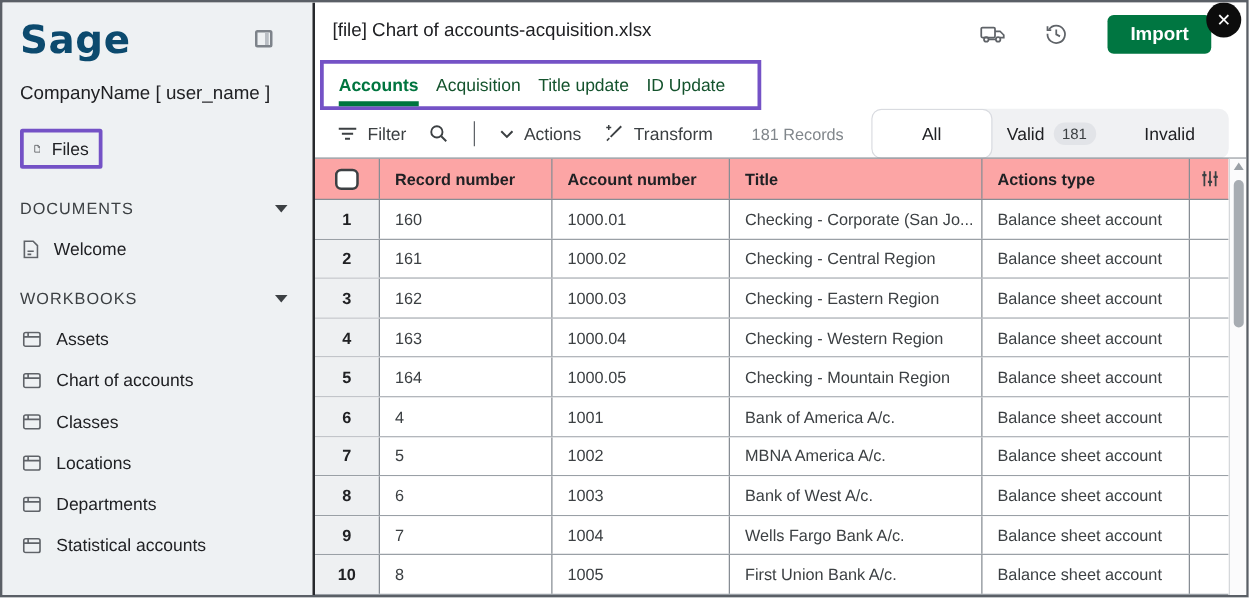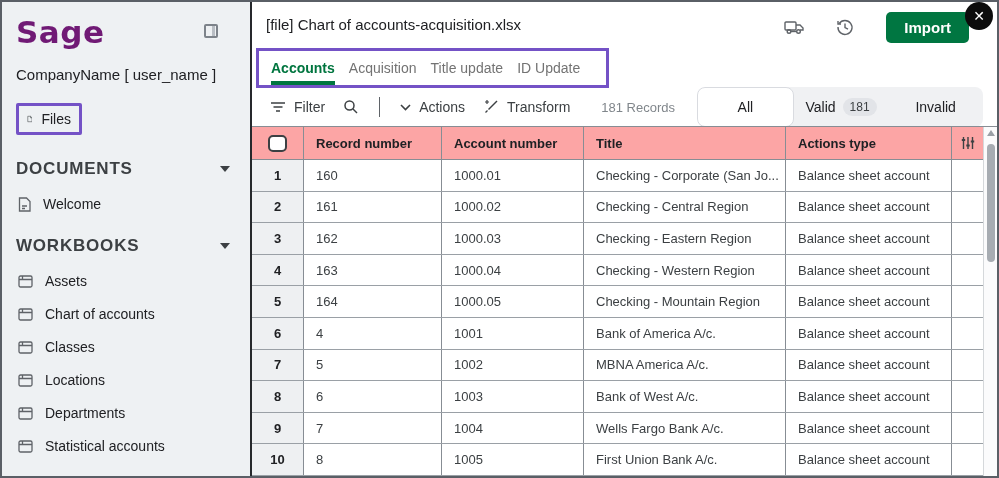--- a/index.html
+++ b/index.html
@@ -13,21 +13,21 @@
   }
 
   
   .sidebar{
     width:250px; min-width:250px; height:100%;
     background:#eef1f3; border-right:2px solid #26282c;
     padding:12px 14px; overflow:hidden;
   }
   .side-top{ display:flex; align-items:flex-start; justify-content:space-between; }
   .logo{
-    color:#701a75; font-size:31px; font-weight:700; letter-spacing:.5px;
+    color:#0c4a6e; font-size:31px; font-weight:700; letter-spacing:.5px;
     line-height:36px; font-family:"DejaVu Sans", sans-serif;
   }
   .collapse-btn{
     width:14px; height:14px; border:2px solid #7d838a; border-radius:2px;
     margin-top:10px; margin-right:18px; position:relative; cursor:pointer;
   }
   .collapse-btn::after{
     content:""; position:absolute; right:1px; top:0; bottom:0; width:3px; background:#b9bec4;
   }
   .company{ font-size:15px; margin-top:16px; color:#202124; }
@@ -37,21 +37,21 @@
     border:3px solid #7452c6; border-radius:2px;
     padding:5px 8px; display:flex; align-items:center; gap:9px; cursor:pointer;
     background:#eef1f3;
   }
   .files-box span{ font-size:14px; color:#202124; }
 
   .section-hdr{
     margin-top:24px; display:flex; align-items:center; justify-content:space-between;
     cursor:pointer; padding-right:6px;
   }
-  .section-hdr .lbl{ font-size:17px; font-weight:700; letter-spacing:.8px; color:#3c4043; }
+  .section-hdr .lbl{ font-size:13px; font-weight:400; letter-spacing:.8px; color:#3c4043; }
   .tri-down{
     width:0; height:0; border-left:5px solid transparent; border-right:5px solid transparent;
     border-top:6px solid #3c4043;
   }
   .side-item{
     display:flex; align-items:center; gap:12px; margin-top:17px; padding-left:2px; cursor:pointer;
   }
   .side-item span{ font-size:14px; color:#202124; }
   .icon-svg{ display:block; }
 
@@ -66,21 +66,21 @@
   .import-btn{
     background:#007641; color:#fff; font-size:15px; font-weight:700;
     border:none; border-radius:5px; padding:7px 18px; cursor:pointer;
   }
 
   .tabs-row{ height:42px; display:flex; align-items:flex-end; padding-left:4px; }
   .tabs-highlight{
     border:3px solid #7452c6; height:40px; display:flex; align-items:flex-end;
     padding:0 26px 0 12px; gap:14px;
   }
-  .tab{ font-size:14px; color:#737373; padding-bottom:9px; cursor:pointer; position:relative; white-space:nowrap; }
+  .tab{ font-size:14px; color:#14532d; padding-bottom:9px; cursor:pointer; position:relative; white-space:nowrap; }
   .tab.active{ color:#00753f; font-weight:700; }
   .tab.active::after{
     content:""; position:absolute; left:0; right:0; bottom:0; height:4px; background:#00753f;
   }
 
   .toolbar{
     height:38px; display:flex; align-items:center; padding:0 14px 0 18px; gap:10px;
   }
   .tool-item{ display:flex; align-items:center; gap:8px; cursor:pointer; }
   .tool-item span{ font-size:14px; color:#3c4043; }

